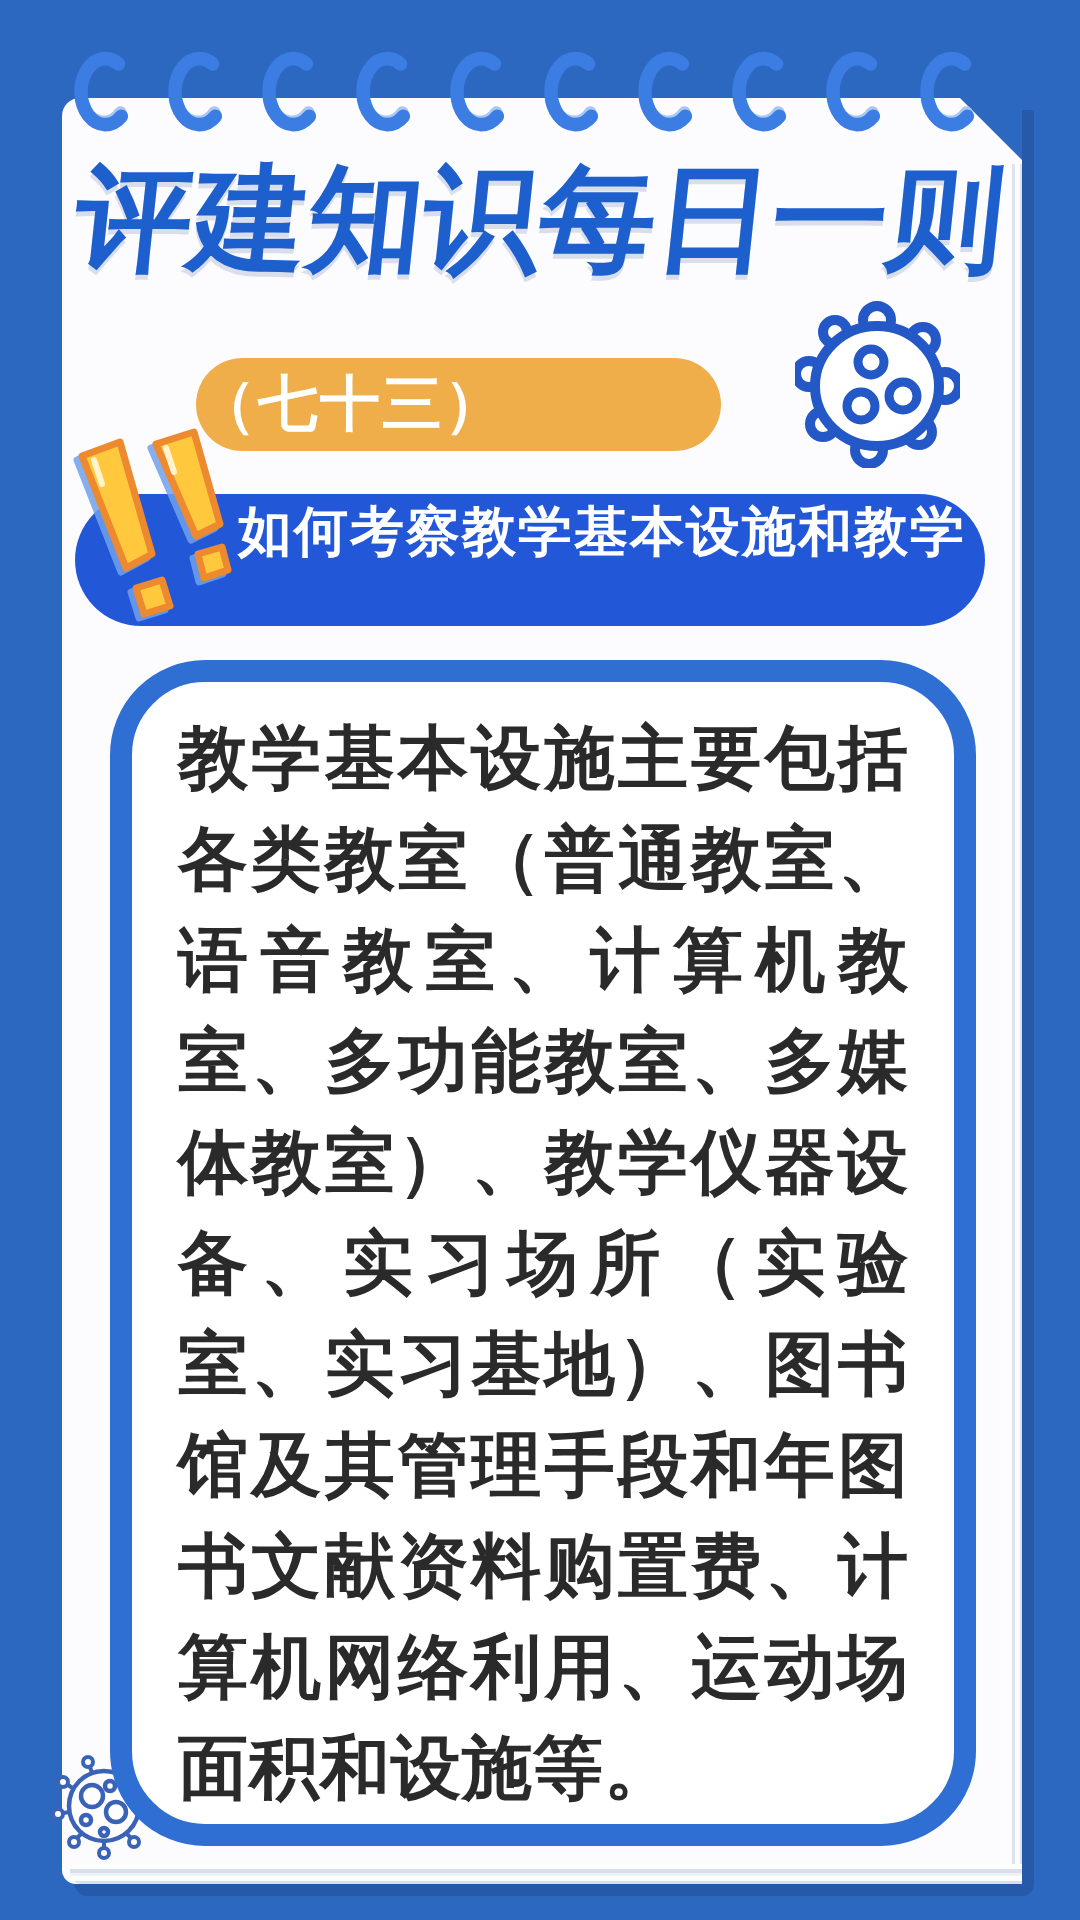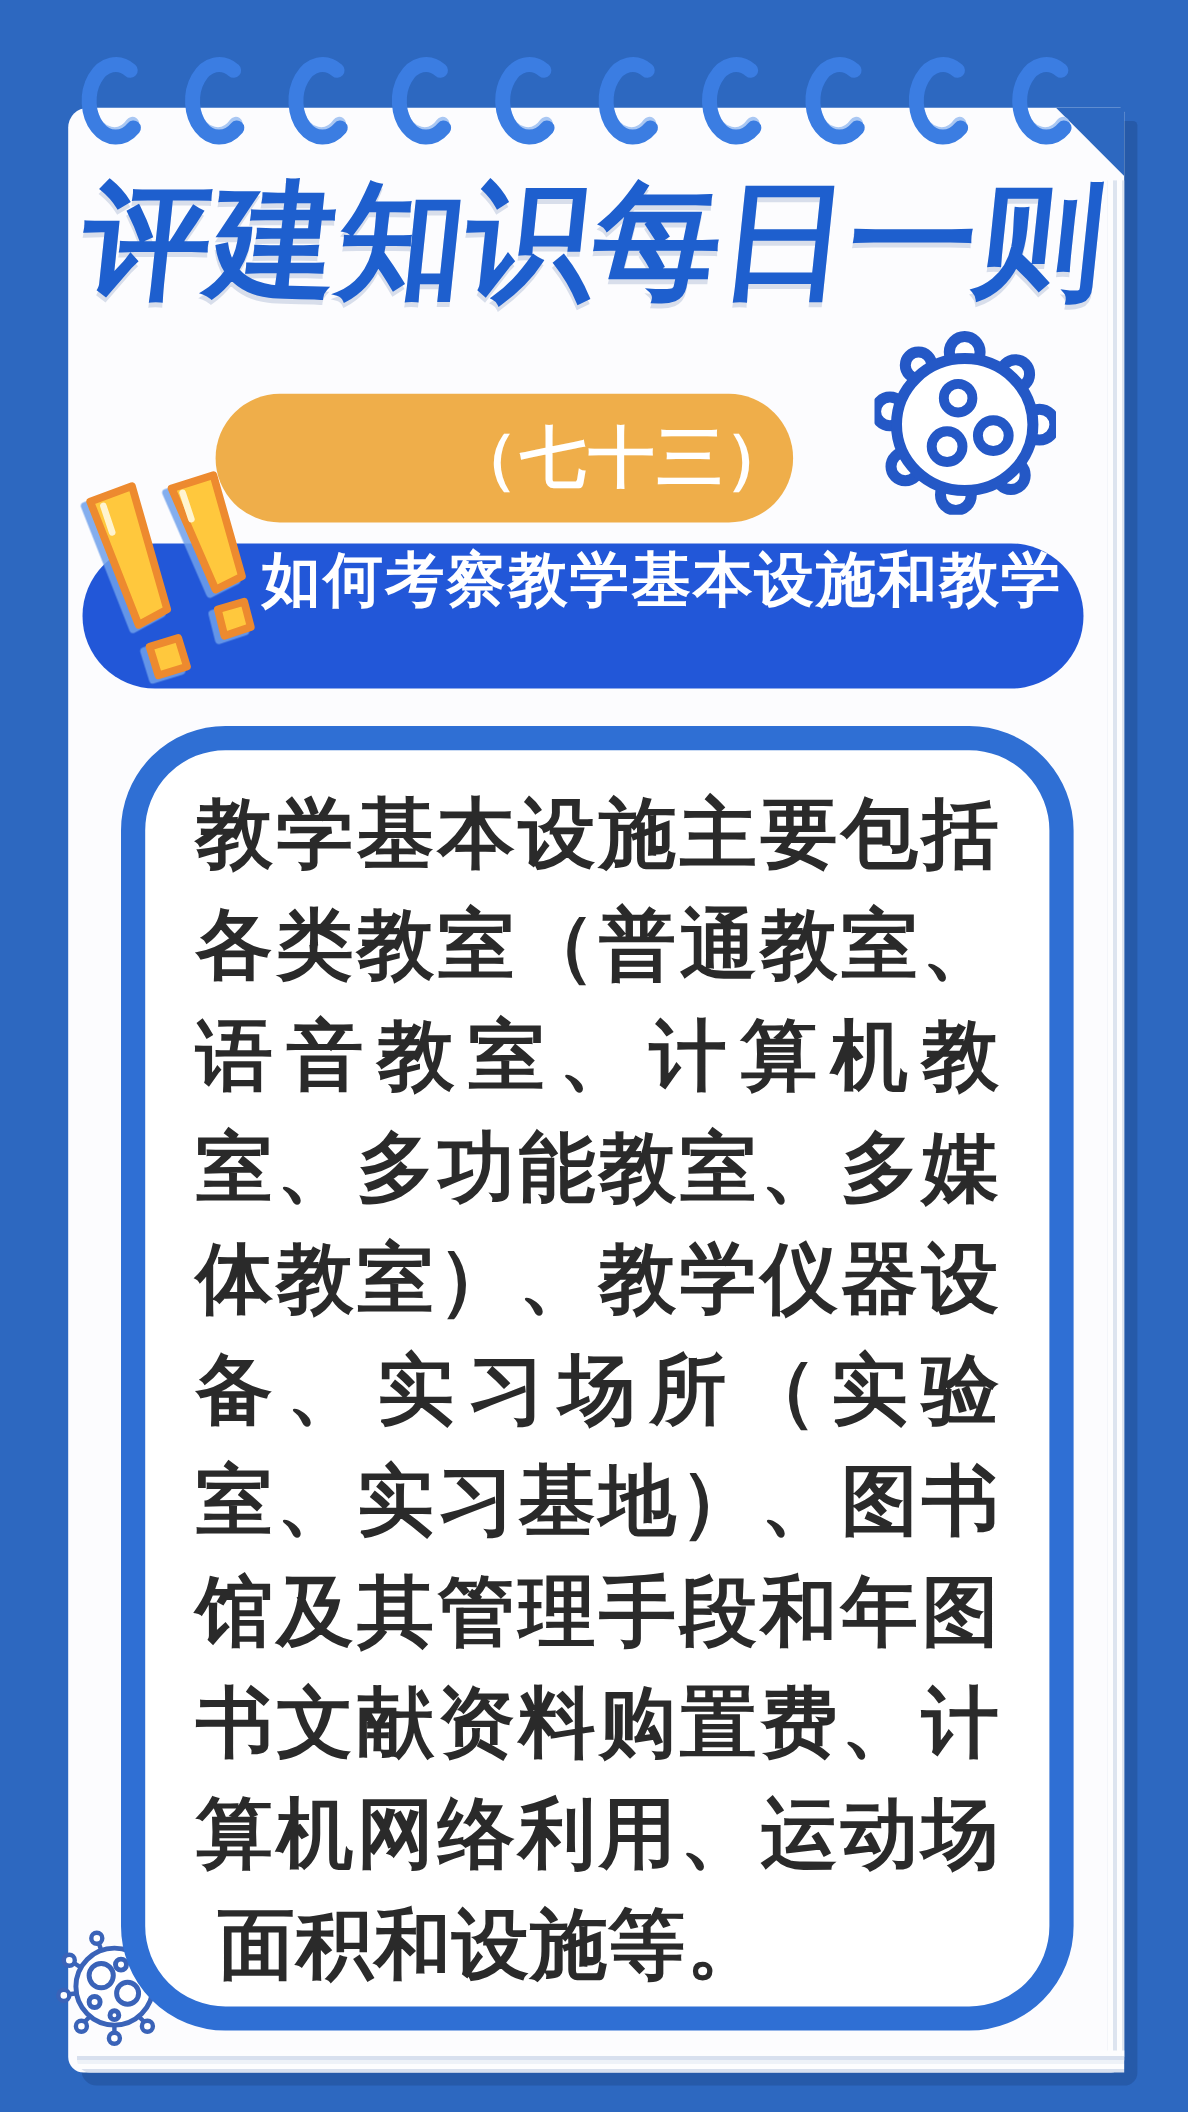--- a/index.html
+++ b/index.html
@@ -20,44 +20,44 @@
   .rings{position:absolute;left:68px;top:46px;width:910px;display:flex;
          justify-content:space-between;z-index:4;}
   .ring{width:64px;height:98px;}
 
   
   .title{position:absolute;left:0;top:142px;width:100%;text-align:center;z-index:3;
          font-size:116px;font-weight:900;color:#1e5fce;transform:skewX(-6deg);
          text-shadow:0 5px 0 rgba(16,56,130,0.15);white-space:nowrap;}
 
   
-  .pill{position:absolute;left:196px;top:358px;width:525px;height:117px;border-radius:60px;
+  .pill{position:absolute;left:196px;top:358px;width:525px;height:93px;border-radius:60px;
         background:#efae4a;color:#ffffff;font-size:60px;font-weight:700;z-index:3;
-        display:flex;align-items:center;justify-content:flex-end;letter-spacing:2px;}
+        display:flex;align-items:center;justify-content:flex-start;letter-spacing:2px;}
 
   
   .germ{position:absolute;left:795px;top:300px;width:165px;height:168px;z-index:3;}
 
   
   .banner{position:absolute;left:75px;top:494px;width:910px;height:132px;background:#2257d8;
           border-radius:66px;z-index:3;color:#ffffff;}
   .banner-text{padding:7px 30px 0 163px;font-size:54px;font-weight:700;line-height:61px;
-          letter-spacing:2px;white-space:nowrap;font-family:Liberation Mono, monospace;}
+          letter-spacing:2px;white-space:nowrap;}
 
   
   .excl{position:absolute;left:64px;top:426px;width:170px;height:214px;z-index:4;
         filter:drop-shadow(-5px 4px 0 rgba(110,160,235,0.85));}
 
   
   .textbox{position:absolute;left:110px;top:660px;width:866px;height:1186px;box-sizing:border-box;
            background:#ffffff;border:22px solid #2f6fd4;border-radius:95px;z-index:2;}
   .content{padding:26px 46px 0 46px;}
   .bline{display:flex;justify-content:space-between;align-items:center;height:101px;
          font-size:70px;font-weight:900;color:#2a2a2a;}
-  .bline.last{display:block;line-height:101px;letter-spacing:1px;margin-left:20px;}
+  .bline.last{display:block;line-height:101px;letter-spacing:1px;}
 
   
   .virus{position:absolute;left:42px;top:1744px;width:124px;height:124px;z-index:1;}
 </style>
 </head>
 <body>
 
 <div class="page">
 
   <div class="card">

